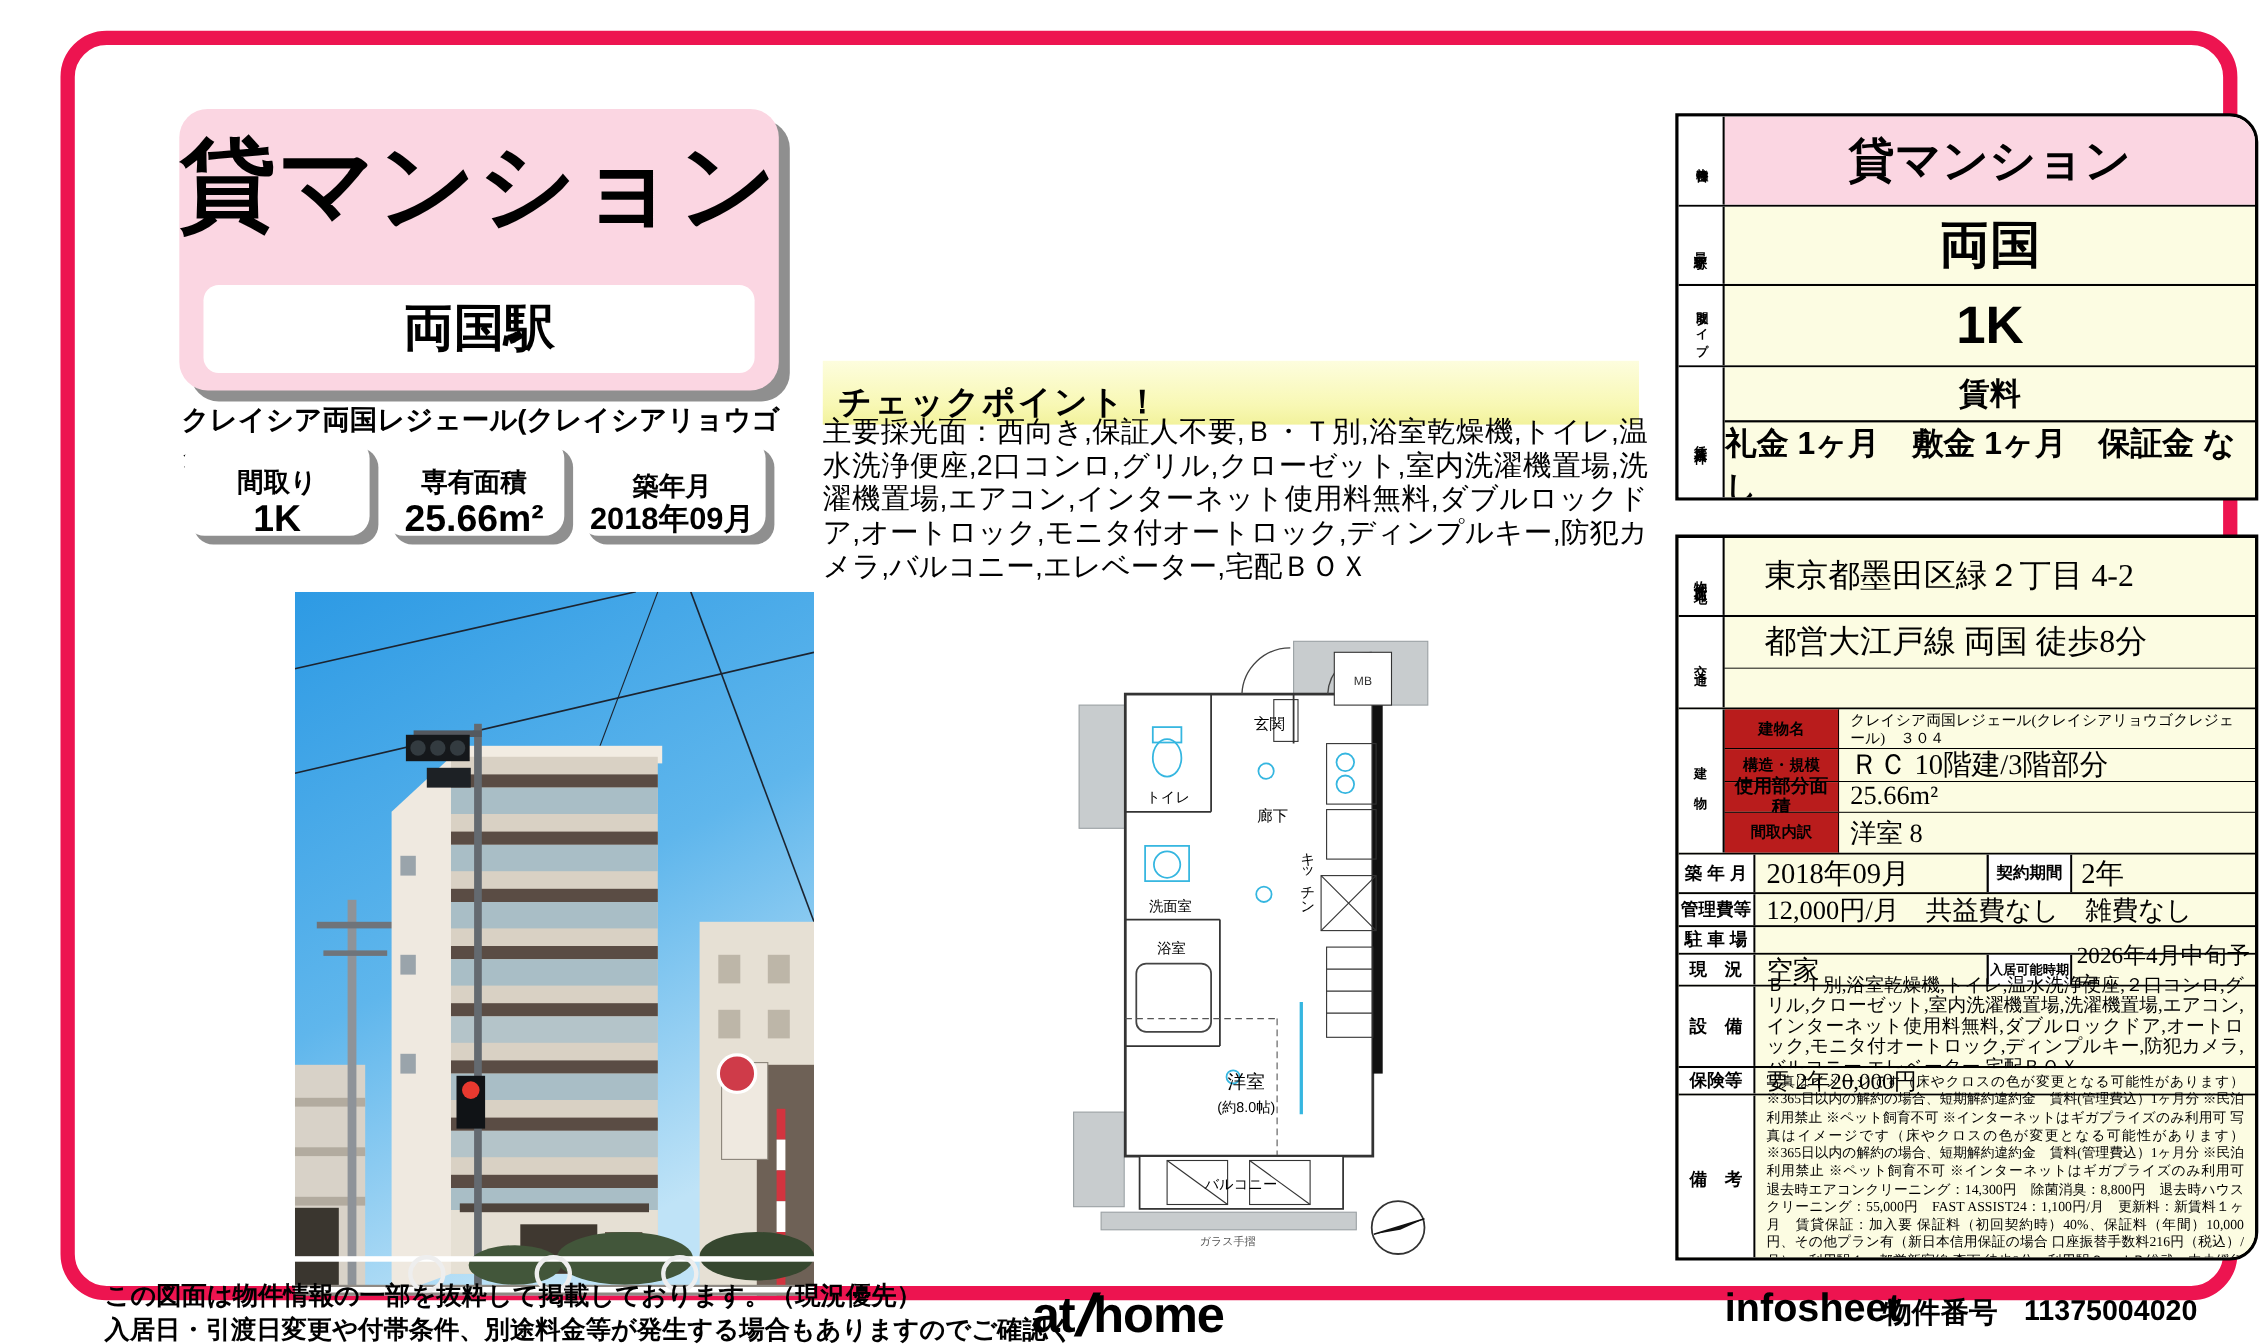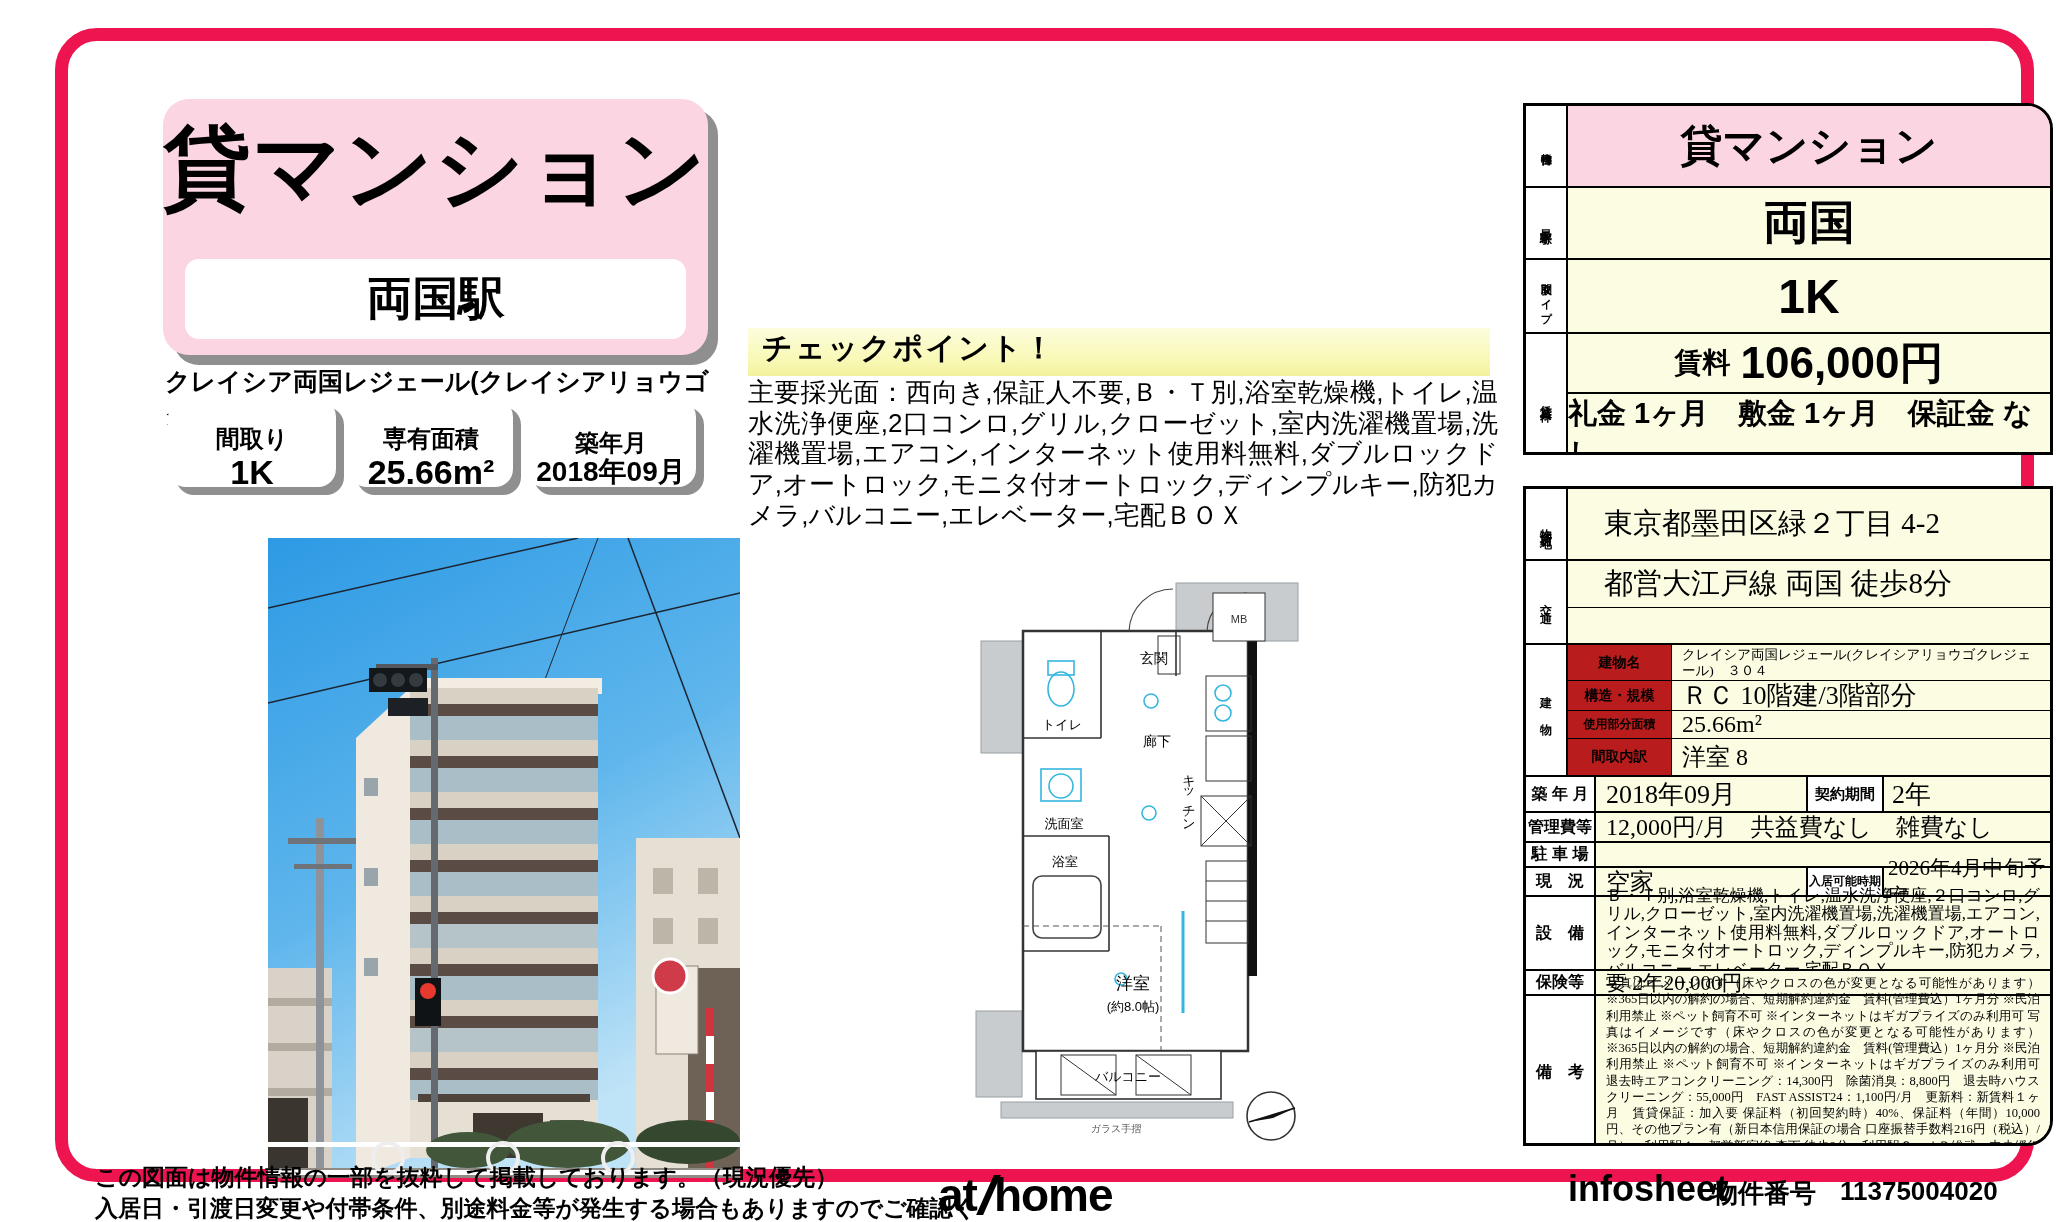--- a/index.html
+++ b/index.html
@@ -26,23 +26,23 @@
            box-shadow:8px 8px 0 #8f8f8f;display:flex;flex-direction:column;align-items:center;justify-content:center;}
   .sum-label{font-size:24px;font-weight:600;line-height:1.1;margin-top:32px;}
   .sum-value{font-size:34px;font-weight:800;line-height:1.15;}
   .sum-value.small{font-size:28px;}
 
   
   .photo{position:absolute;left:200px;top:497px;width:472px;height:640px;overflow:hidden;}
   .plan{position:absolute;left:893px;top:540px;width:345px;height:565px;}
 
   
-  .chk-head{position:absolute;left:680px;top:287px;width:742px;height:48px;
+  .chk-head{position:absolute;left:680px;top:287px;width:742px;height:58px;
             background:linear-gradient(180deg,#fdfdde 0%,#f8f8b4 70%,#f2f29c 100%);
-            display:flex;align-items:flex-start;padding-left:14px;box-sizing:border-box;
+            display:flex;align-items:flex-end;padding-left:14px;box-sizing:border-box;
             font-size:30px;font-weight:800;letter-spacing:2px;}
   .chk-body{position:absolute;left:680px;top:336px;width:750px;font-size:26px;font-weight:500;
             line-height:1.18;text-align:justify;}
 
   
   .t1{position:absolute;left:1455px;top:62px;width:530px;height:352px;border:3px solid #000;
       border-top-right-radius:26px;box-sizing:border-box;overflow:hidden;background:#fff;}
   .t1row{display:flex;border-top:2px solid #000;}
   .t1row:first-child{border-top:none;}
   .t1lab{width:40px;border-right:2px solid #000;display:flex;align-items:center;justify-content:center;background:#fff;flex:0 0 auto;}
@@ -319,21 +319,20 @@
         </div>
         <div class="t1val fs48">1K</div>
       </div>
       <div class="t1row" style="height:130px;">
         <div class="t1lab">
           <span class="vtext">賃貸条件</span>
         </div>
         <div class="rent-col">
           <div class="rent-top">
             <span class="rent-label">賃料</span>
-            <span class="rent-amount">106,000円</span>
           </div>
           <div class="rent-bottom">礼金 1ヶ月　敷金 1ヶ月　保証金 なし</div>
         </div>
       </div>
     </div>
 
     <div class="t2">
       <div class="r" style="height:70px;">
         <div class="labv">
           <span class="vtext">物件所在地</span>
@@ -360,21 +359,21 @@
         <div class="subcol">
           <div class="subrow" style="height:46px;">
             <div class="sublab">建物名</div>
             <div class="val bname">クレイシア両国レジェール(クレイシアリョウゴクレジェール)　３０４</div>
           </div>
           <div class="subrow" style="height:30px;">
             <div class="sublab">構造・規模</div>
             <div class="val serif26">ＲＣ 10階建/3階部分</div>
           </div>
           <div class="subrow" style="height:28px;">
-            <div class="sublab" style="font-size:12px;">使用部分面積</div>
+            <div class="sublab" style="font-size:17px;">使用部分面積</div>
             <div class="val serif24">25.66m²</div>
           </div>
           <div class="subrow" style="flex:1;">
             <div class="sublab">間取内訳</div>
             <div class="val serif24">洋室 8</div>
           </div>
         </div>
       </div>
       <div class="r" style="height:36px;">
         <div class="labh">築 年 月</div>

